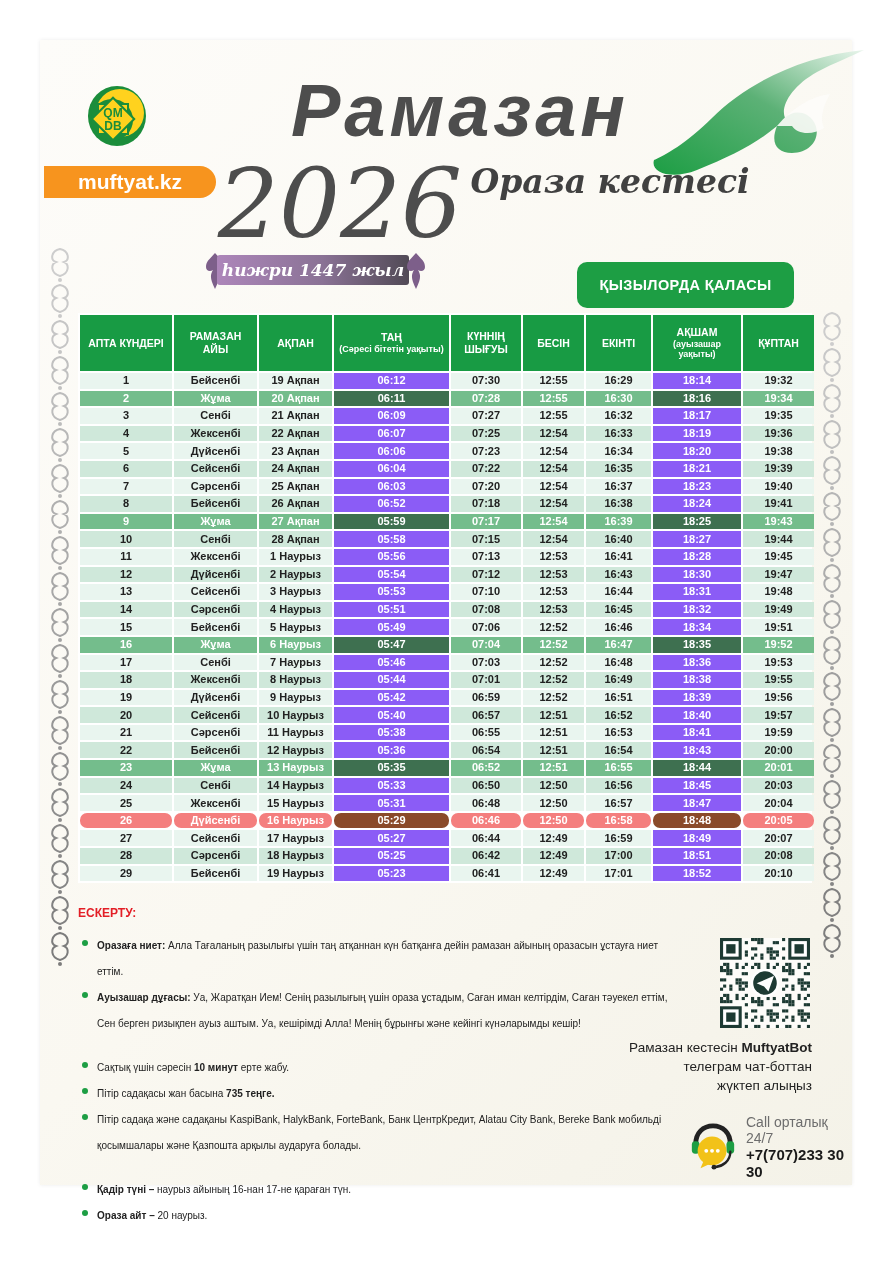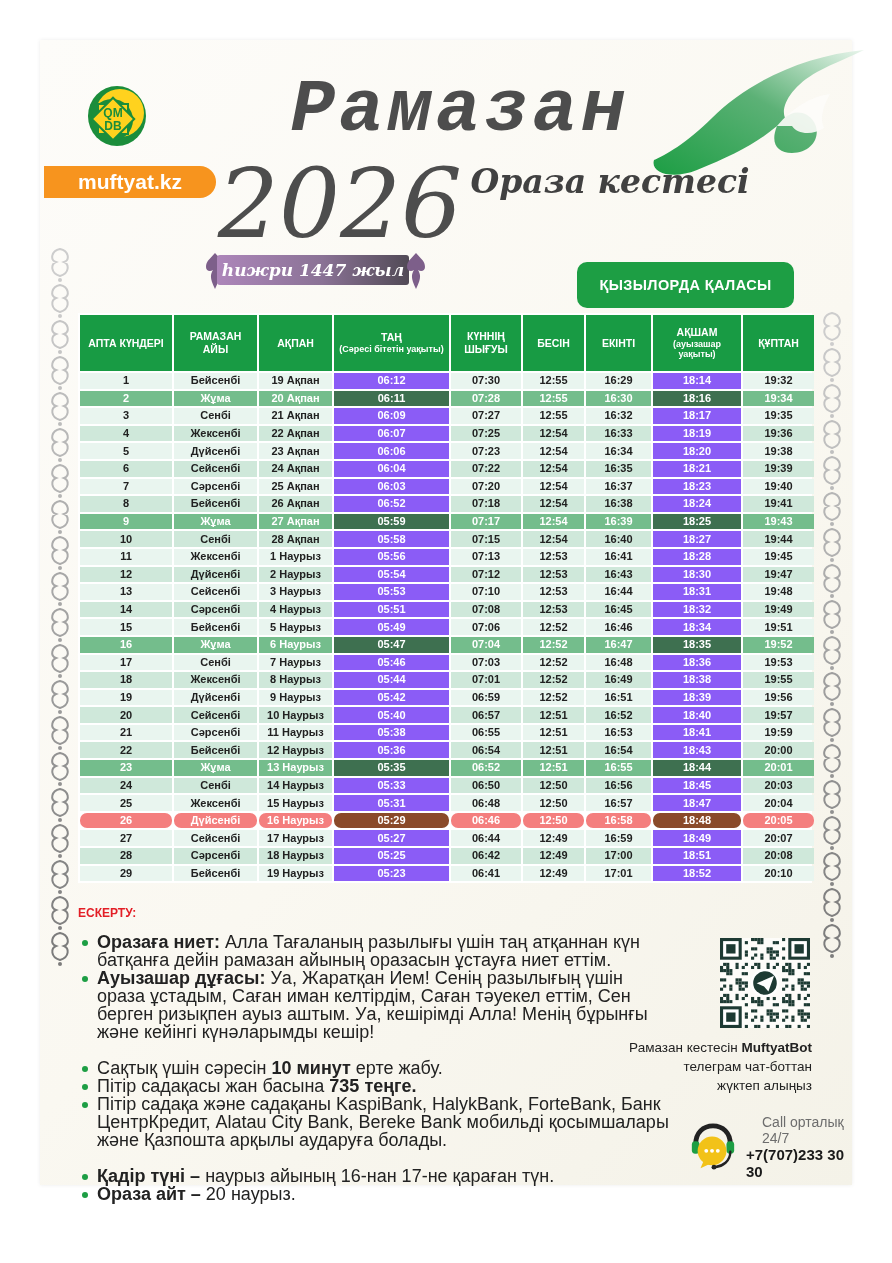--- a/index.html
+++ b/index.html
@@ -8,21 +8,21 @@
   .page { position:absolute; left:40px; top:40px; width:812px; height:1145px;
           background:linear-gradient(135deg,#fdfcf9 0%,#faf8f1 55%,#f4f2e8 100%);
           box-shadow:0 0 4px rgba(0,0,0,.08); }
 
   
   .logo { position:absolute; left:46px; top:44px; width:62px; height:64px; }
   .badge { position:absolute; left:4px; top:126px; width:172px; height:32px;
            background:#f7941e; border-radius:0 16px 16px 0; color:#fff;
            font-weight:bold; font-size:21px; display:flex; align-items:center; justify-content:center; }
   .title-script { position:absolute; left:170px; top:28px; width:500px; text-align:center;
-                  font-family:Liberation Mono, monospace; font-style:italic; font-weight:bold;
+                  font-family:Liberation Sans, sans-serif; font-style:italic; font-weight:bold;
                   font-size:74px; color:#4d4d4d; letter-spacing:4px; }
   .year { position:absolute; left:150px; top:108px; width:300px; text-align:center;
           font-family:"DejaVu Serif", serif; font-style:italic; font-size:96px; color:#4d4d4d; }
   .subtitle-script { position:absolute; left:420px; top:122px; width:300px; text-align:center;
                      font-family:"DejaVu Serif", serif; font-style:italic; font-weight:bold;
                      font-size:33px; color:#414141; }
   .wave { position:absolute; left:612px; top:8px; width:215px; height:155px; }
 
   .ribbon { position:absolute; left:168px; top:211px; width:215px; height:40px; }
   .ribbon-bar { position:absolute; left:9px; top:4px; right:14px; height:30px;
@@ -57,34 +57,34 @@
   .td.rl { background:#e9f5ef; } .td.rd { background:#cfe8da; }
   .td.time { background:#8b5cf6; color:#fff; }
   .td.fri { background:#74bd8c; color:#fff; }
   .td.fri.time { background:#3e7050; }
   .td.eid { background:#f47e7e; color:#fff;border-radius:7px; }
   .td.eid.time { background:#8a4a29; }
 
   
   .notes-head { position:absolute; left:38px; top:866px; color:#e31e26; font-weight:bold; font-size:12px; }
   .notes { position:absolute; left:42px; top:893px; width:592px; list-style:none; }
-  .notes li { position:relative; padding-left:15px; font-size:18px; line-height:18px; color:#222; }
+  .notes li { position:relative; padding-left:15px; font-size:10px; line-height:26px; color:#222; }
   .notes li.gap { margin-top:18px; }
   .notes li::before { content:""; position:absolute; left:0; top:7px; width:6px; height:6px;
                       border-radius:50%; background:#1d9e44; }
   .notes b { font-weight:bold; }
 
   
   .qr { position:absolute; left:680px; top:898px; width:90px; height:90px; }
   .qr-caption { position:absolute; left:520px; top:998px; width:252px; text-align:right;
                 font-size:13.5px; line-height:19px; color:#222; }
   .call { position:absolute; left:648px; top:1074px; width:164px; display:flex; align-items:center; }
   .call-icon { width:50px; height:52px; flex:0 0 50px; }
   .call-txt { margin-left:8px; }
-  .call-label { font-size:14px; color:#6d6d6d;margin-left:16px; }
+  .call-label { font-size:14px; color:#6d6d6d; }
   .call-phone { font-size:15px; font-weight:bold; color:#1a1a1a; }
 </style>
 </head>
 <body>
 
 <div class="canvas">
   <div class="page">
 
     <svg class="logo" viewBox="0 0 62 64">
       <ellipse cx="31" cy="32" rx="29" ry="30" fill="#1b8d3b"></ellipse>

